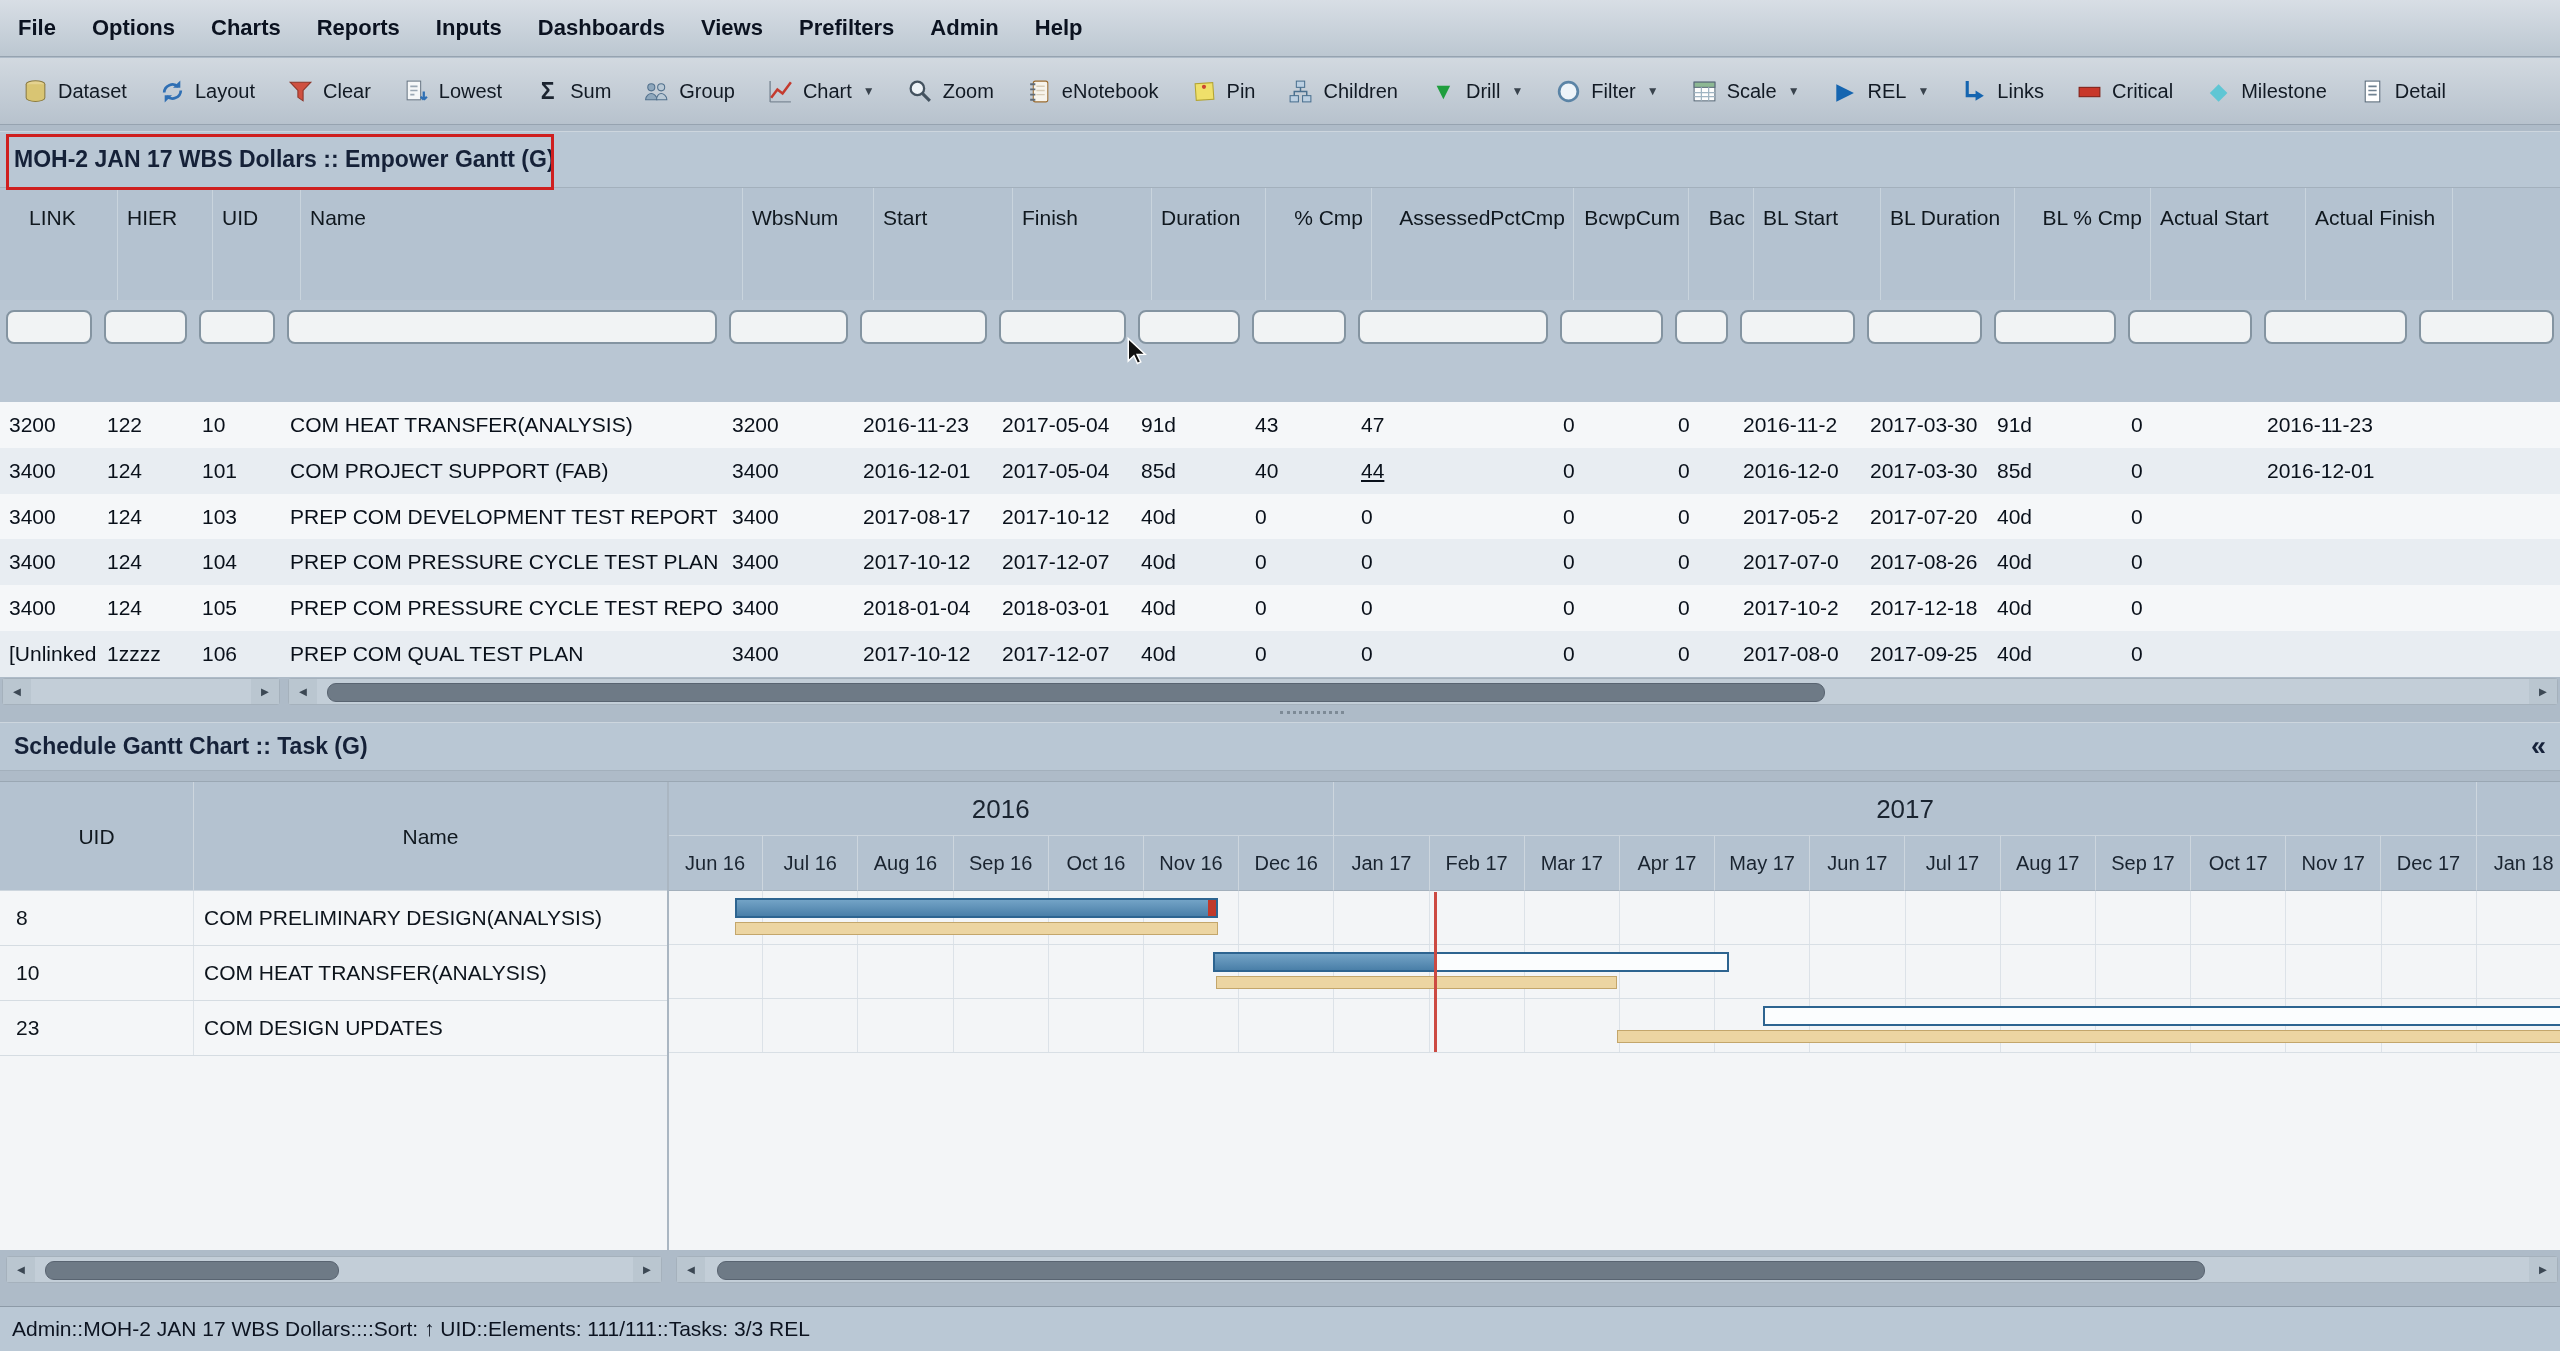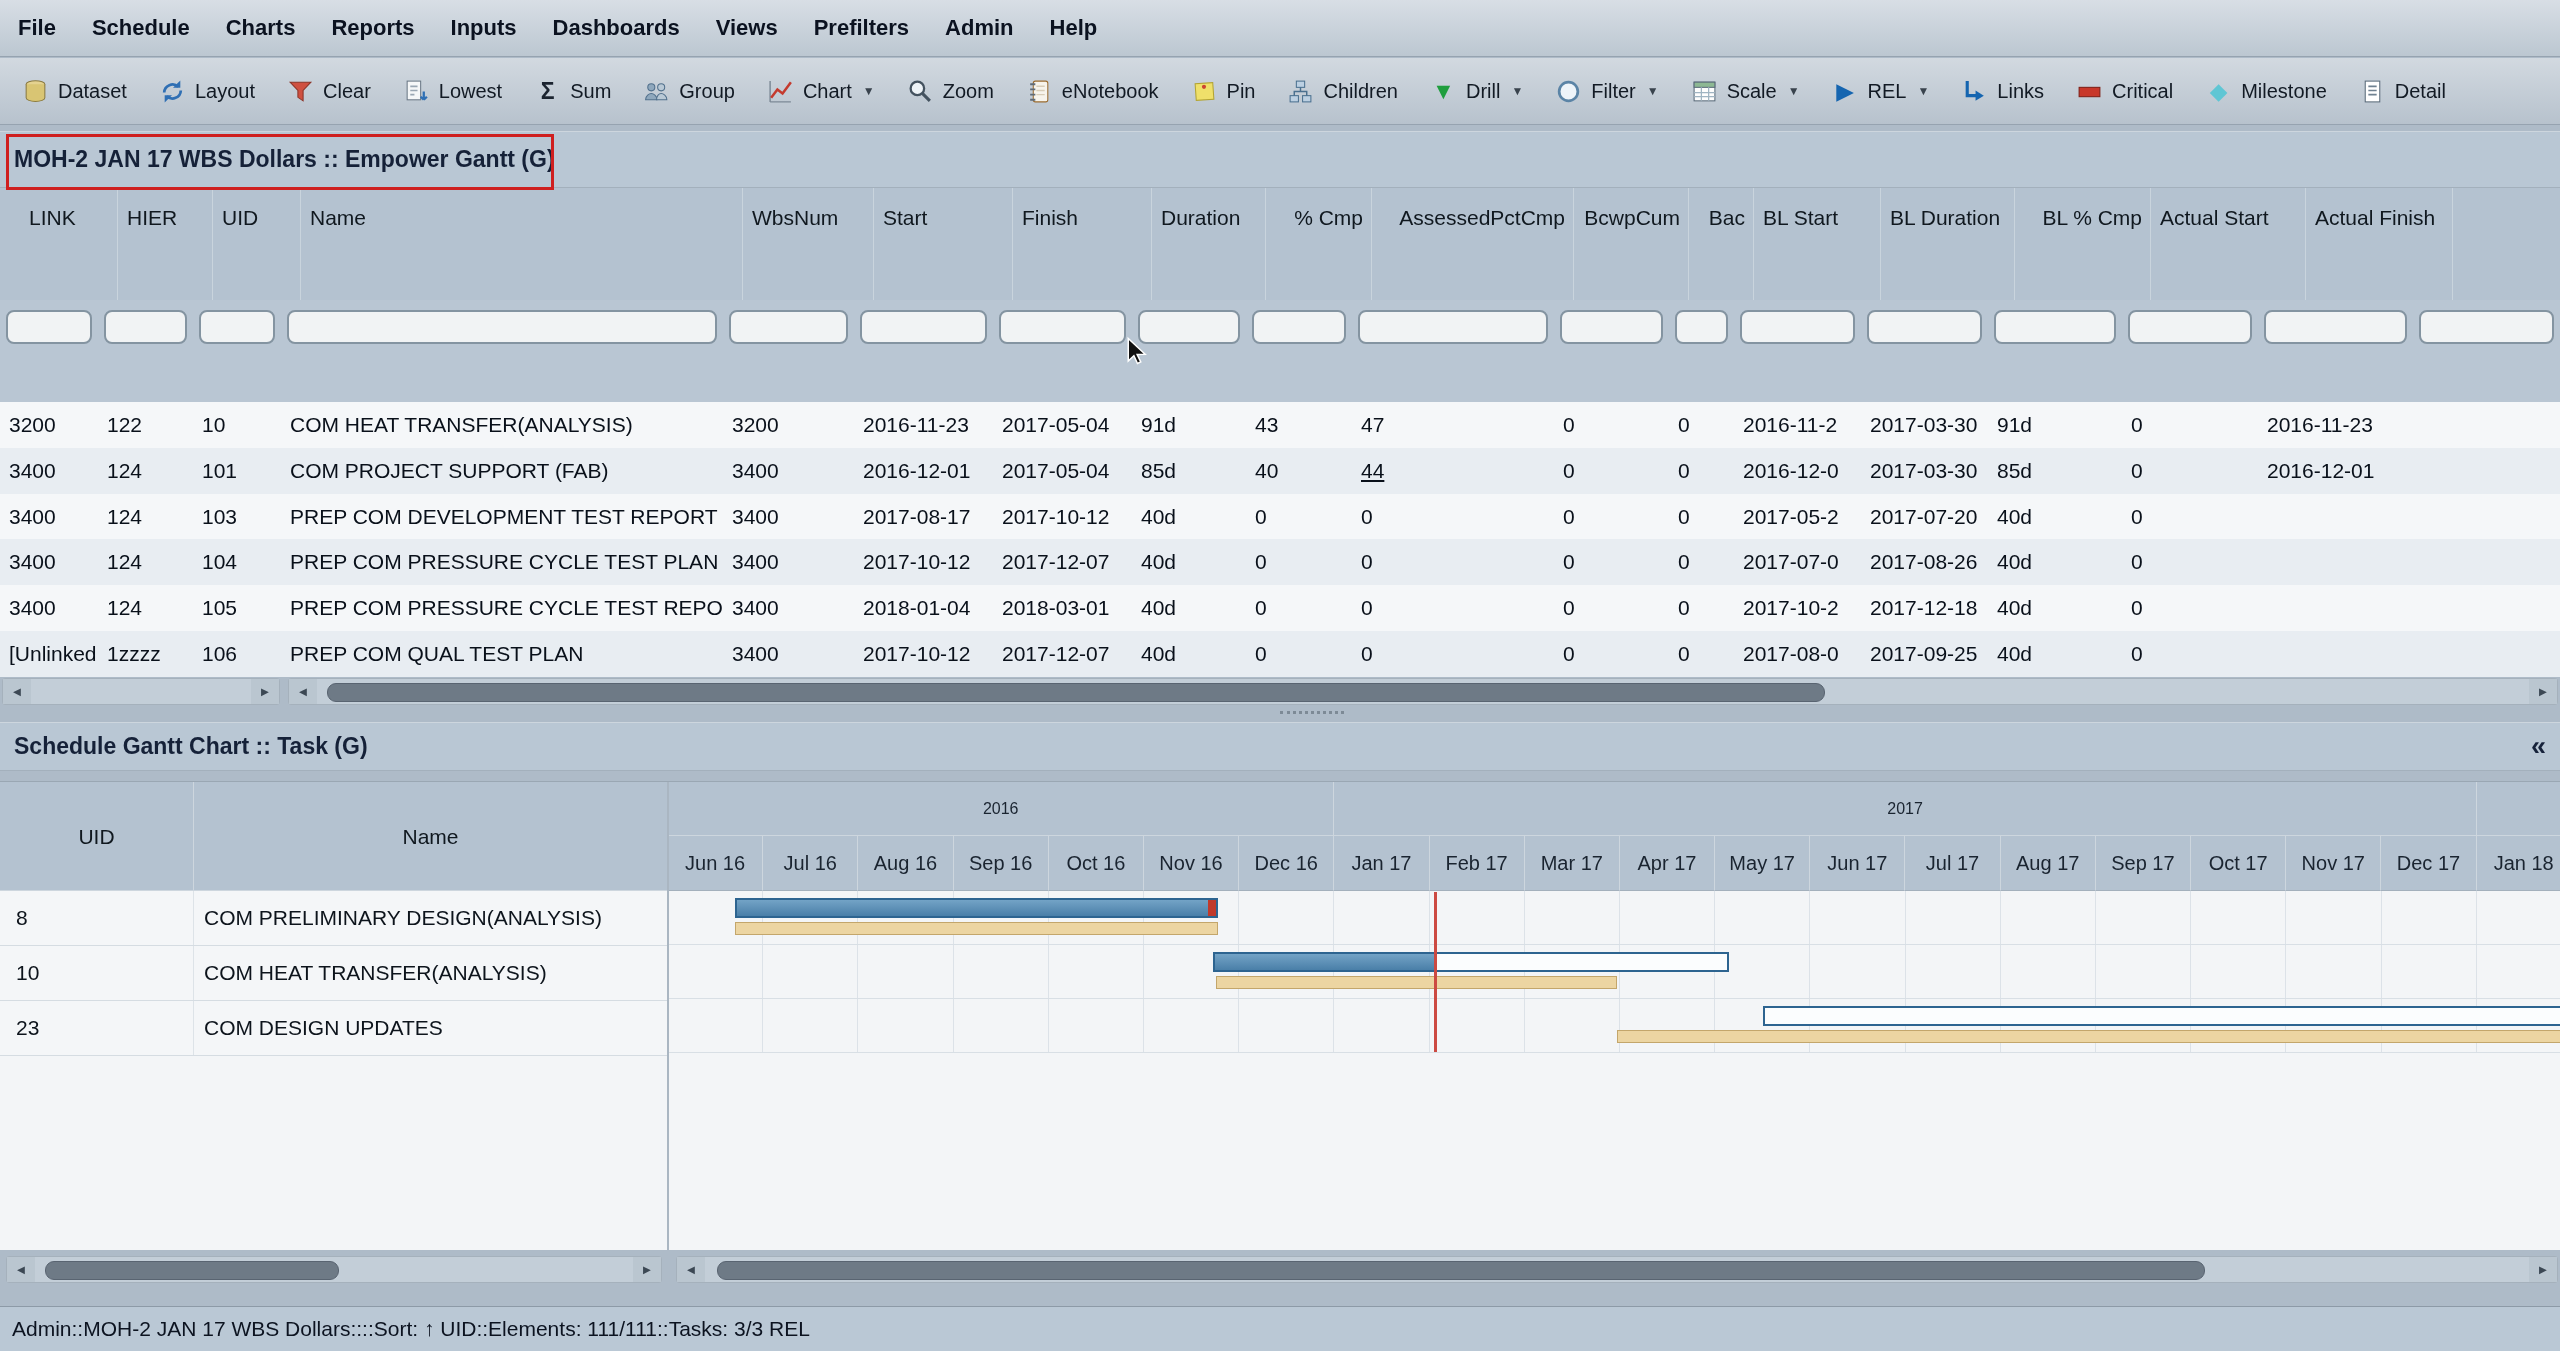--- a/index.html
+++ b/index.html
@@ -98,21 +98,21 @@
     position:absolute;left:0;top:781px;width:2560px;height:469px;
     border-top:1px solid #9aa7b3;box-sizing:border-box;background:#f3f5f7;overflow:hidden;
   }
   #g-left-header{position:absolute;left:0;top:0;width:668px;height:109px;background:#b4c2d0;display:flex;}
   .glh-cell{
     box-sizing:border-box;border-right:1px solid #cdd6de;border-bottom:1px solid #cdd6de;
     text-align:center;line-height:109px;font-size:21px;color:#10181f;flex:none;
   }
   #g-years{position:absolute;left:668px;top:0;width:1892px;height:54px;display:flex;background:#b4c2d0;overflow:hidden;}
   .g-year{
-    box-sizing:border-box;flex:none;text-align:center;line-height:54px;font-size:16px;color:#1a2430;
+    box-sizing:border-box;flex:none;text-align:center;line-height:54px;font-size:26px;color:#1a2430;
     border-right:1px solid #cdd6de;border-bottom:1px solid #cdd6de;overflow:hidden;
   }
   #g-months{position:absolute;left:668px;top:54px;width:1892px;height:55px;display:flex;background:#b4c2d0;overflow:hidden;}
   .g-month{
     box-sizing:border-box;flex:none;text-align:center;line-height:55px;font-size:20px;color:#1a2430;
     border-right:1px solid #cdd6de;border-bottom:1px solid #a3b0bc;overflow:hidden;white-space:nowrap;
   }
   #g-left-body{position:absolute;left:0;top:109px;width:668px;height:360px;}
   .gl-row{display:flex;height:54px;line-height:54px;border-bottom:1px solid #d5dce2;background:#f4f6f8;}
   .gl-uid{width:194px;flex:none;box-sizing:border-box;padding-left:16px;font-size:21px;border-right:1px solid #dde3e8;}
@@ -142,21 +142,21 @@
     font-size:21px;color:#0c1320;line-height:43px;padding-left:12px;white-space:nowrap;
   }
   
   #mouse-cursor{position:absolute;left:1122px;top:336px;z-index:60;pointer-events:none;}
 </style>
 </head>
 <body>
 
 <div id="menubar">
     <div class="menu-item">File</div>
-    <div class="menu-item">Schedule</div>
+    <div class="menu-item">Options</div>
     <div class="menu-item">Charts</div>
     <div class="menu-item">Reports</div>
     <div class="menu-item">Inputs</div>
     <div class="menu-item">Dashboards</div>
     <div class="menu-item">Views</div>
     <div class="menu-item">Prefilters</div>
     <div class="menu-item">Admin</div>
     <div class="menu-item">Help</div>
   </div>
 

